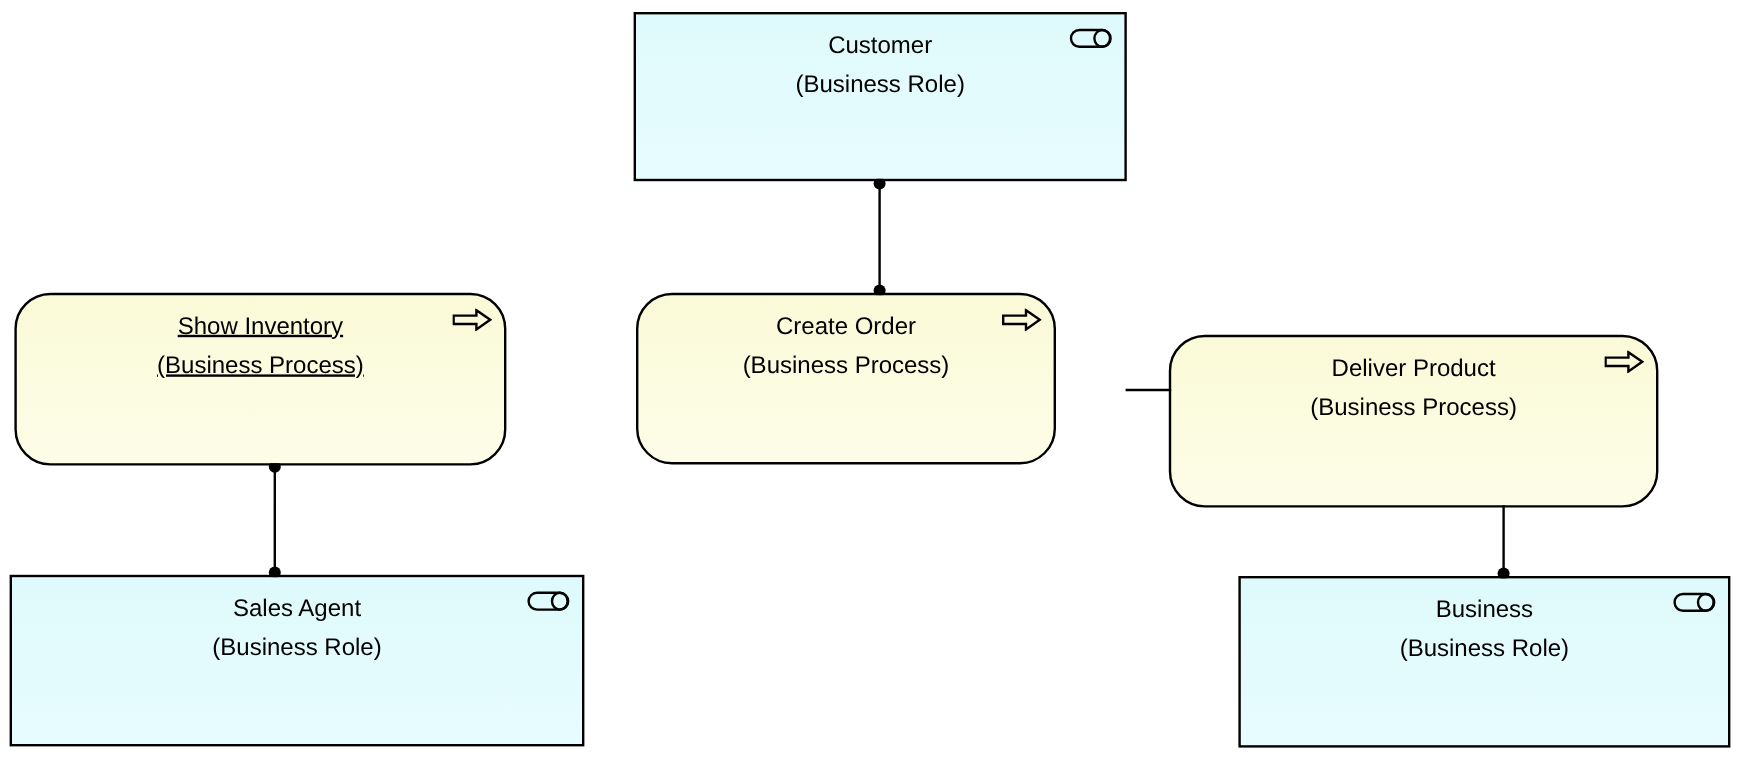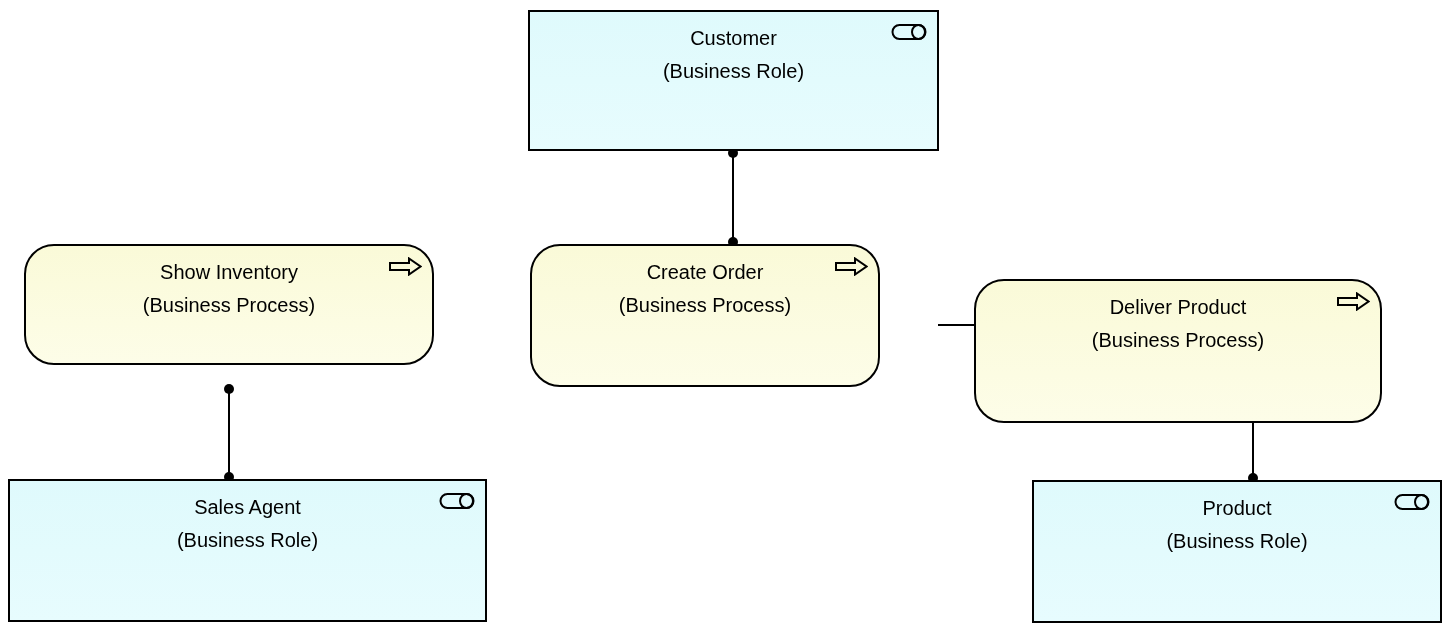--- a/index.html
+++ b/index.html
@@ -39,21 +39,21 @@
     white-space: nowrap;
   }
   .corner-icon {
     position: absolute;
     top: 11px;
     right: 10px;
     line-height: 0;
   }
   
   #node-customer        { left: 528px;  top: 10px;  width: 411px; height: 141px; }
-  #node-show-inventory  { left: 24px;    top: 244px; width: 410px; height: 121px; }
+  #node-show-inventory  { left: 12px;    top: 244px; width: 410px; height: 144px; text-decoration: underline; }
   #node-create-order    { left: 530px;  top: 244px; width: 350px; height: 143px; }
   #node-deliver-product { left: 974px; top: 243px; width: 408px; height: 144px; margin-top: 36px; }
   #node-sales-agent     { left: 8px;    top: 479px; width: 479px; height: 143px; }
   #node-courier         { left: 1032px; top: 480px; width: 410px; height: 143px; }
 </style>
 </head>
 <body>
 
 <div class="canvas">
 
@@ -142,18 +142,18 @@
   </div>
 
   <div class="node role" id="node-courier">
     <span class="corner-icon">
       <svg width="36" height="18" viewBox="0 0 36 18">
         <rect x="1.5" y="2" width="33" height="14" rx="7" fill="none" stroke="#000" stroke-width="2"></rect>
         <ellipse cx="27.5" cy="9" rx="6.5" ry="7" fill="none" stroke="#000" stroke-width="2"></ellipse>
       </svg>
     </span>
     <div class="label">
-      <div>Product</div>
+      <div>Business</div>
       <div>(Business Role)</div>
     </div>
   </div>
 
 </div>
 
 </body></html>

